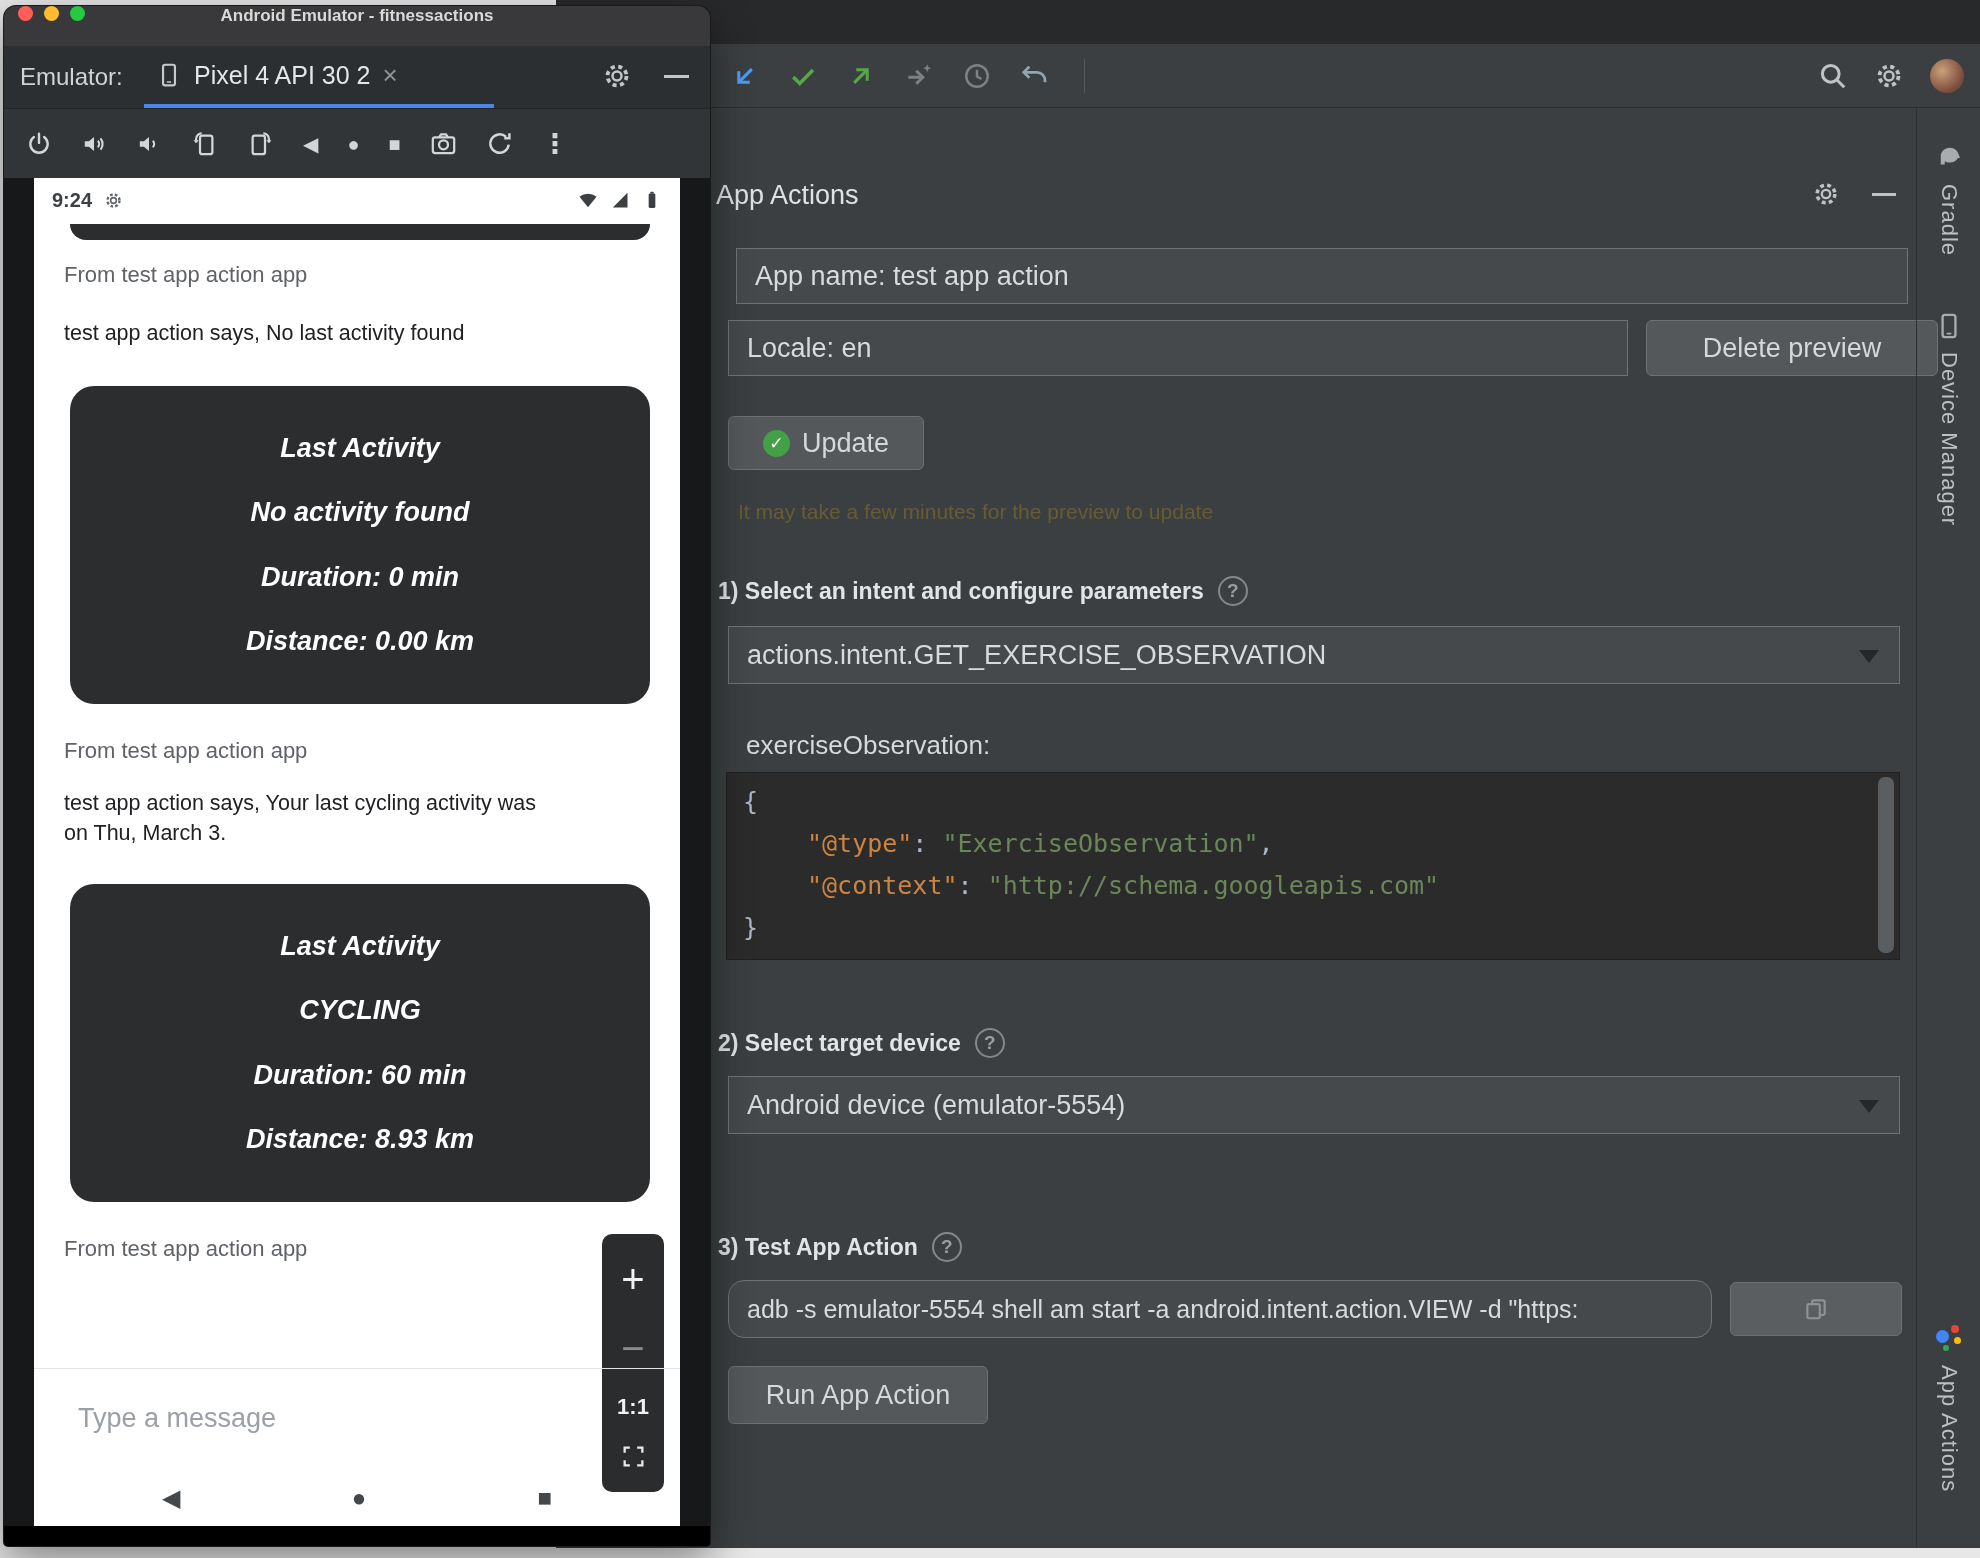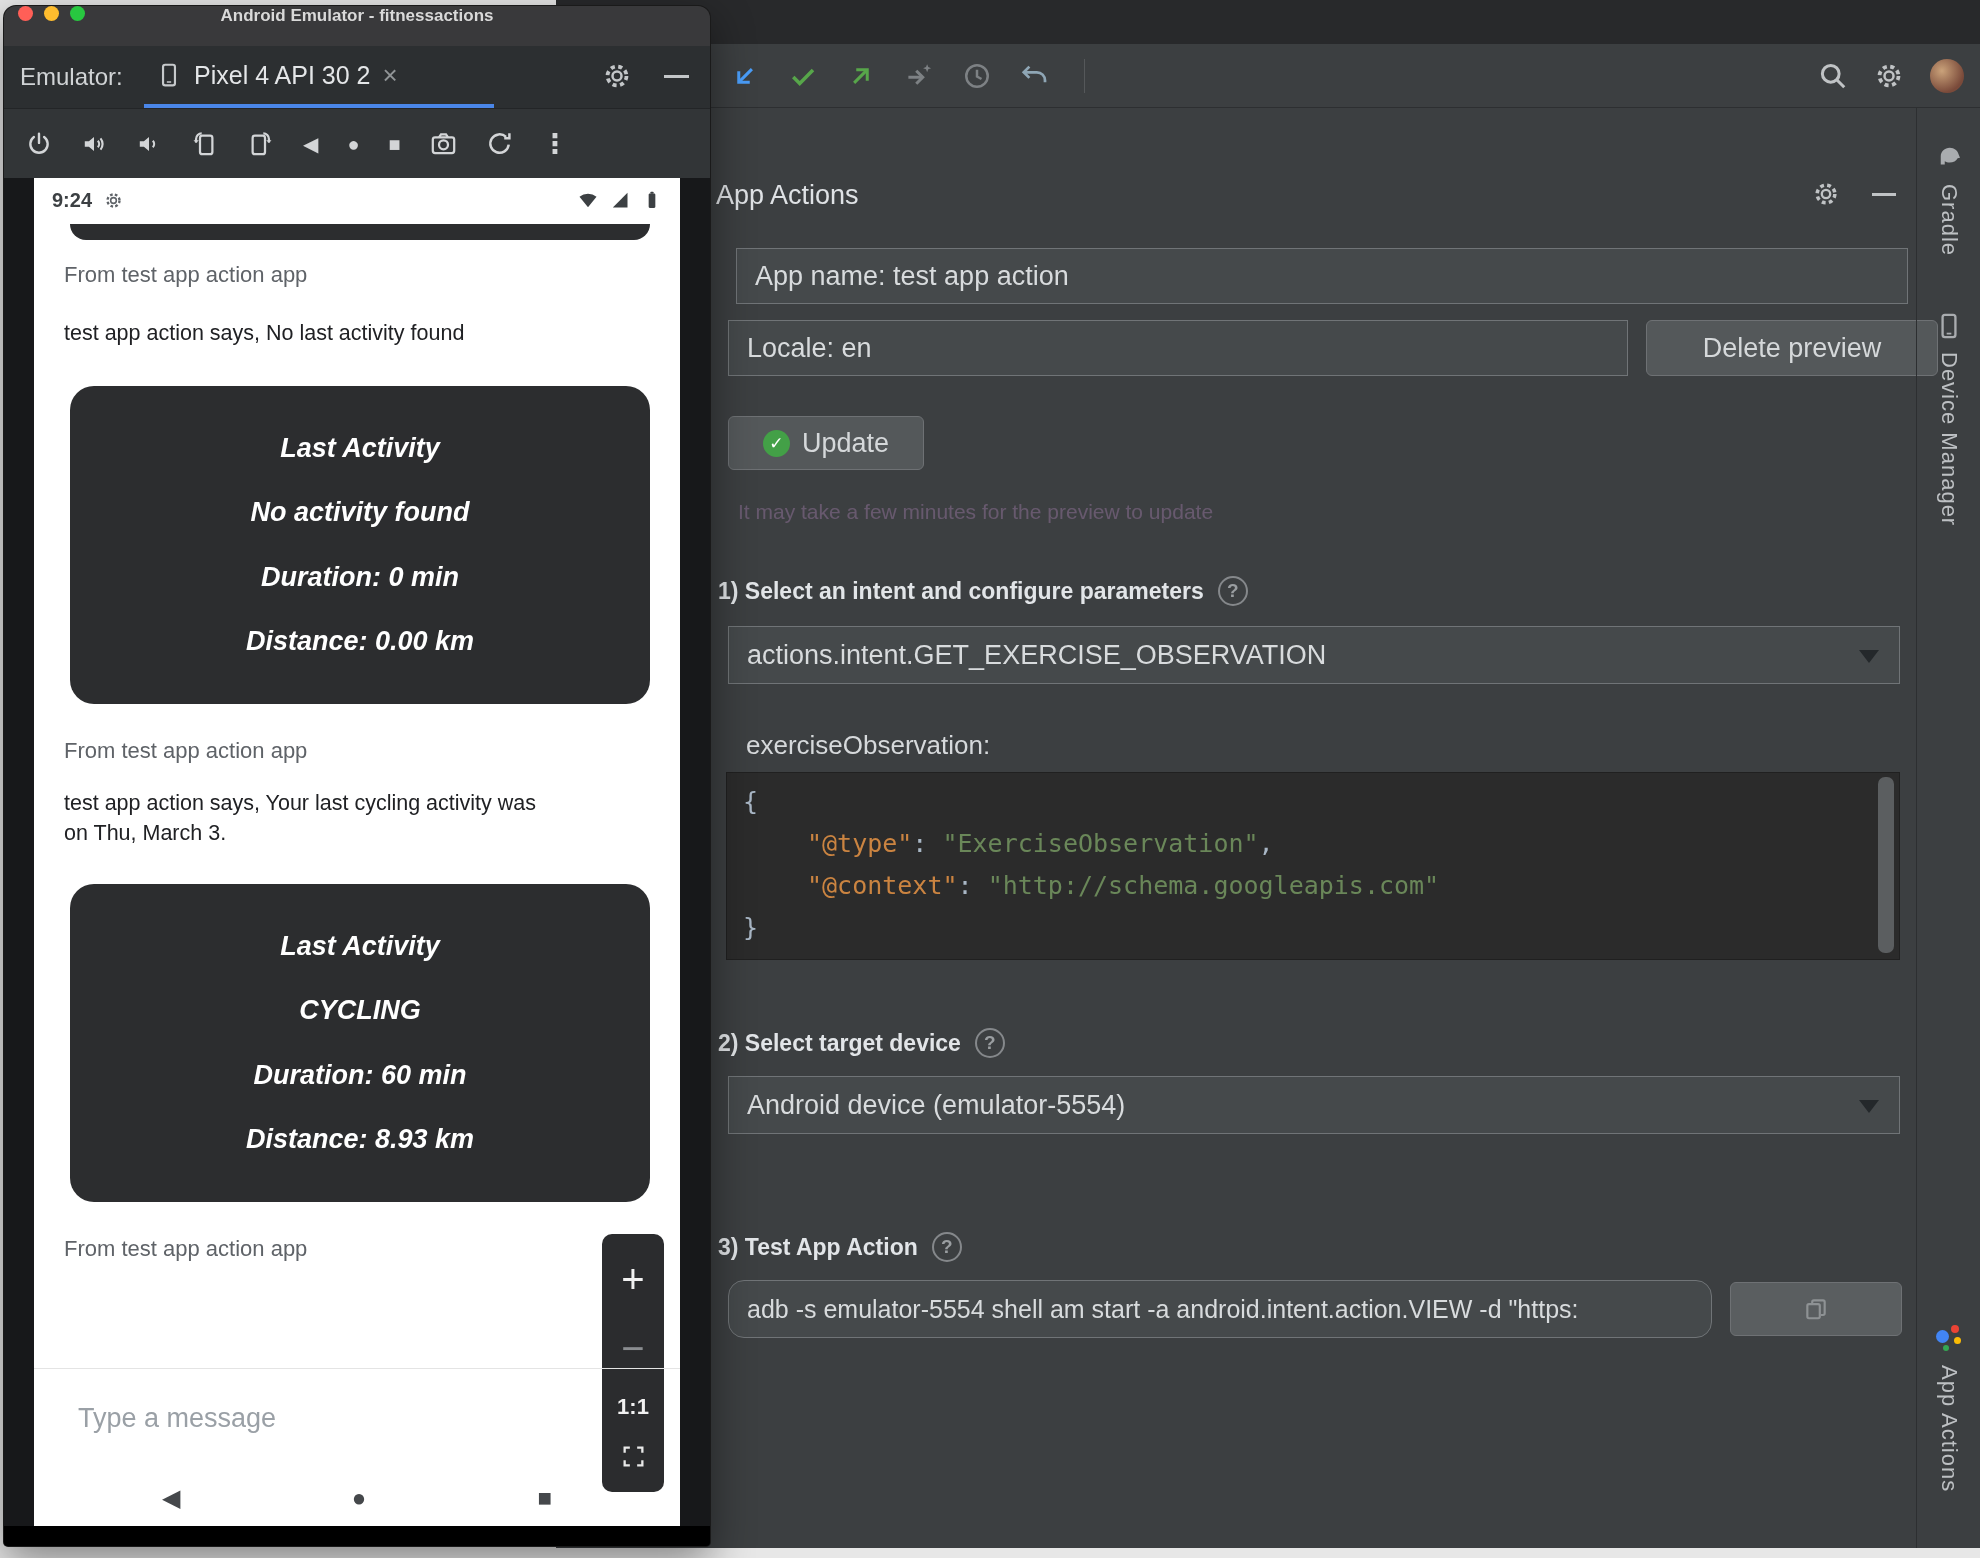--- a/index.html
+++ b/index.html
@@ -21,21 +21,21 @@
   .aa-header-icons { position:absolute; right:84px; top:176px; display:flex; align-items:center; gap:32px; height:36px; }
   .hbar { width:24px; height:3px; background:#c0c3c5; }
 
   .field { position:absolute; background:#45494b; border:1px solid #707477; color:#d8dbdd; font-size:27px; display:flex; align-items:center; padding:0 18px; white-space:nowrap; overflow:hidden; }
   .btn { position:absolute; background:#54585a; border:1px solid #6e7174; border-radius:6px; color:#d5d8da; font-size:27px; display:flex; align-items:center; justify-content:center; gap:12px; cursor:default; }
   .dropdown { position:absolute; background:#45494b; border:1px solid #707477; color:#d8dbdd; font-size:27px; display:flex; align-items:center; padding:0 60px 0 18px; }
   .caret { position:absolute; right:20px; top:50%; margin-top:-5px; width:0; height:0; border:10px solid transparent; border-top:13px solid #24282b; border-bottom:0; }
   .sec-label { position:absolute; font-weight:bold; font-size:23px; color:#e2e5e8; display:flex; align-items:center; gap:14px; }
   .help { width:30px; height:30px; border:2px solid #85888b; border-radius:50%; color:#9a9ea1; font-size:19px; font-weight:bold; display:flex; align-items:center; justify-content:center; }
   .chk-circle { width:27px; height:27px; border-radius:50%; background:#43a047; color:#fff; font-size:17px; font-weight:bold; display:flex; align-items:center; justify-content:center; }
-  .faded { position:absolute; left:182px; top:500px; font-size:21px; color:#f0abfc; opacity:.24; }
+  .faded { position:absolute; left:182px; top:500px; font-size:21px; color:#eab308; opacity:.24; }
   .param-label { position:absolute; left:190px; top:730px; font-size:26px; color:#d6d9db; }
   .note { position:absolute; left:178px; top:1150px; font-size:21px; font-weight:bold; color:#ccd0d3; }
 
   .code-box { position:absolute; left:170px; top:772px; width:1174px; height:188px; background:#2b2b2b; border:1px solid #202020; font-family:"DejaVu Sans Mono","Liberation Mono",monospace; font-size:25px; line-height:42px; color:#a9b7c6; padding:8px 0 0 16px; }
   .code-line.indent { padding-left:64px; }
   .tok-key { color:#cb8441; }
   .tok-str { color:#6a8759; }
   .code-scrollbar { position:absolute; right:5px; top:4px; width:16px; height:176px; background:#5b5e60; border-radius:7px; }
 
   
@@ -300,20 +300,21 @@
 
     <div class="field" style="left:172px; top:1280px; width:984px; height:58px; font-size:25px;border-radius:16px;">adb -s emulator-5554 shell am start -a android.intent.action.VIEW -d "https:</div>
     <div class="btn" style="left:1174px; top:1282px; width:172px; height:54px; background:#5a5e60;">
       <span style="color:#8e9294">
           <svg class="ic" width="26" height="26">
             <use href="#i-copy"></use>
           </svg>
         </span>
     </div>
 
+    <div class="btn" style="left:172px; top:1366px; width:260px; height:58px;">Run App Action</div>
 
     <div class="tool-stripe">
       <div class="stripe-group">
         <div class="stripe-item">
           <span style="color:#a9acaf">
               <svg class="ic" width="30" height="30">
                 <use href="#i-elephant"></use>
               </svg>
             </span>
           <span class="stripe-label">Gradle</span>

